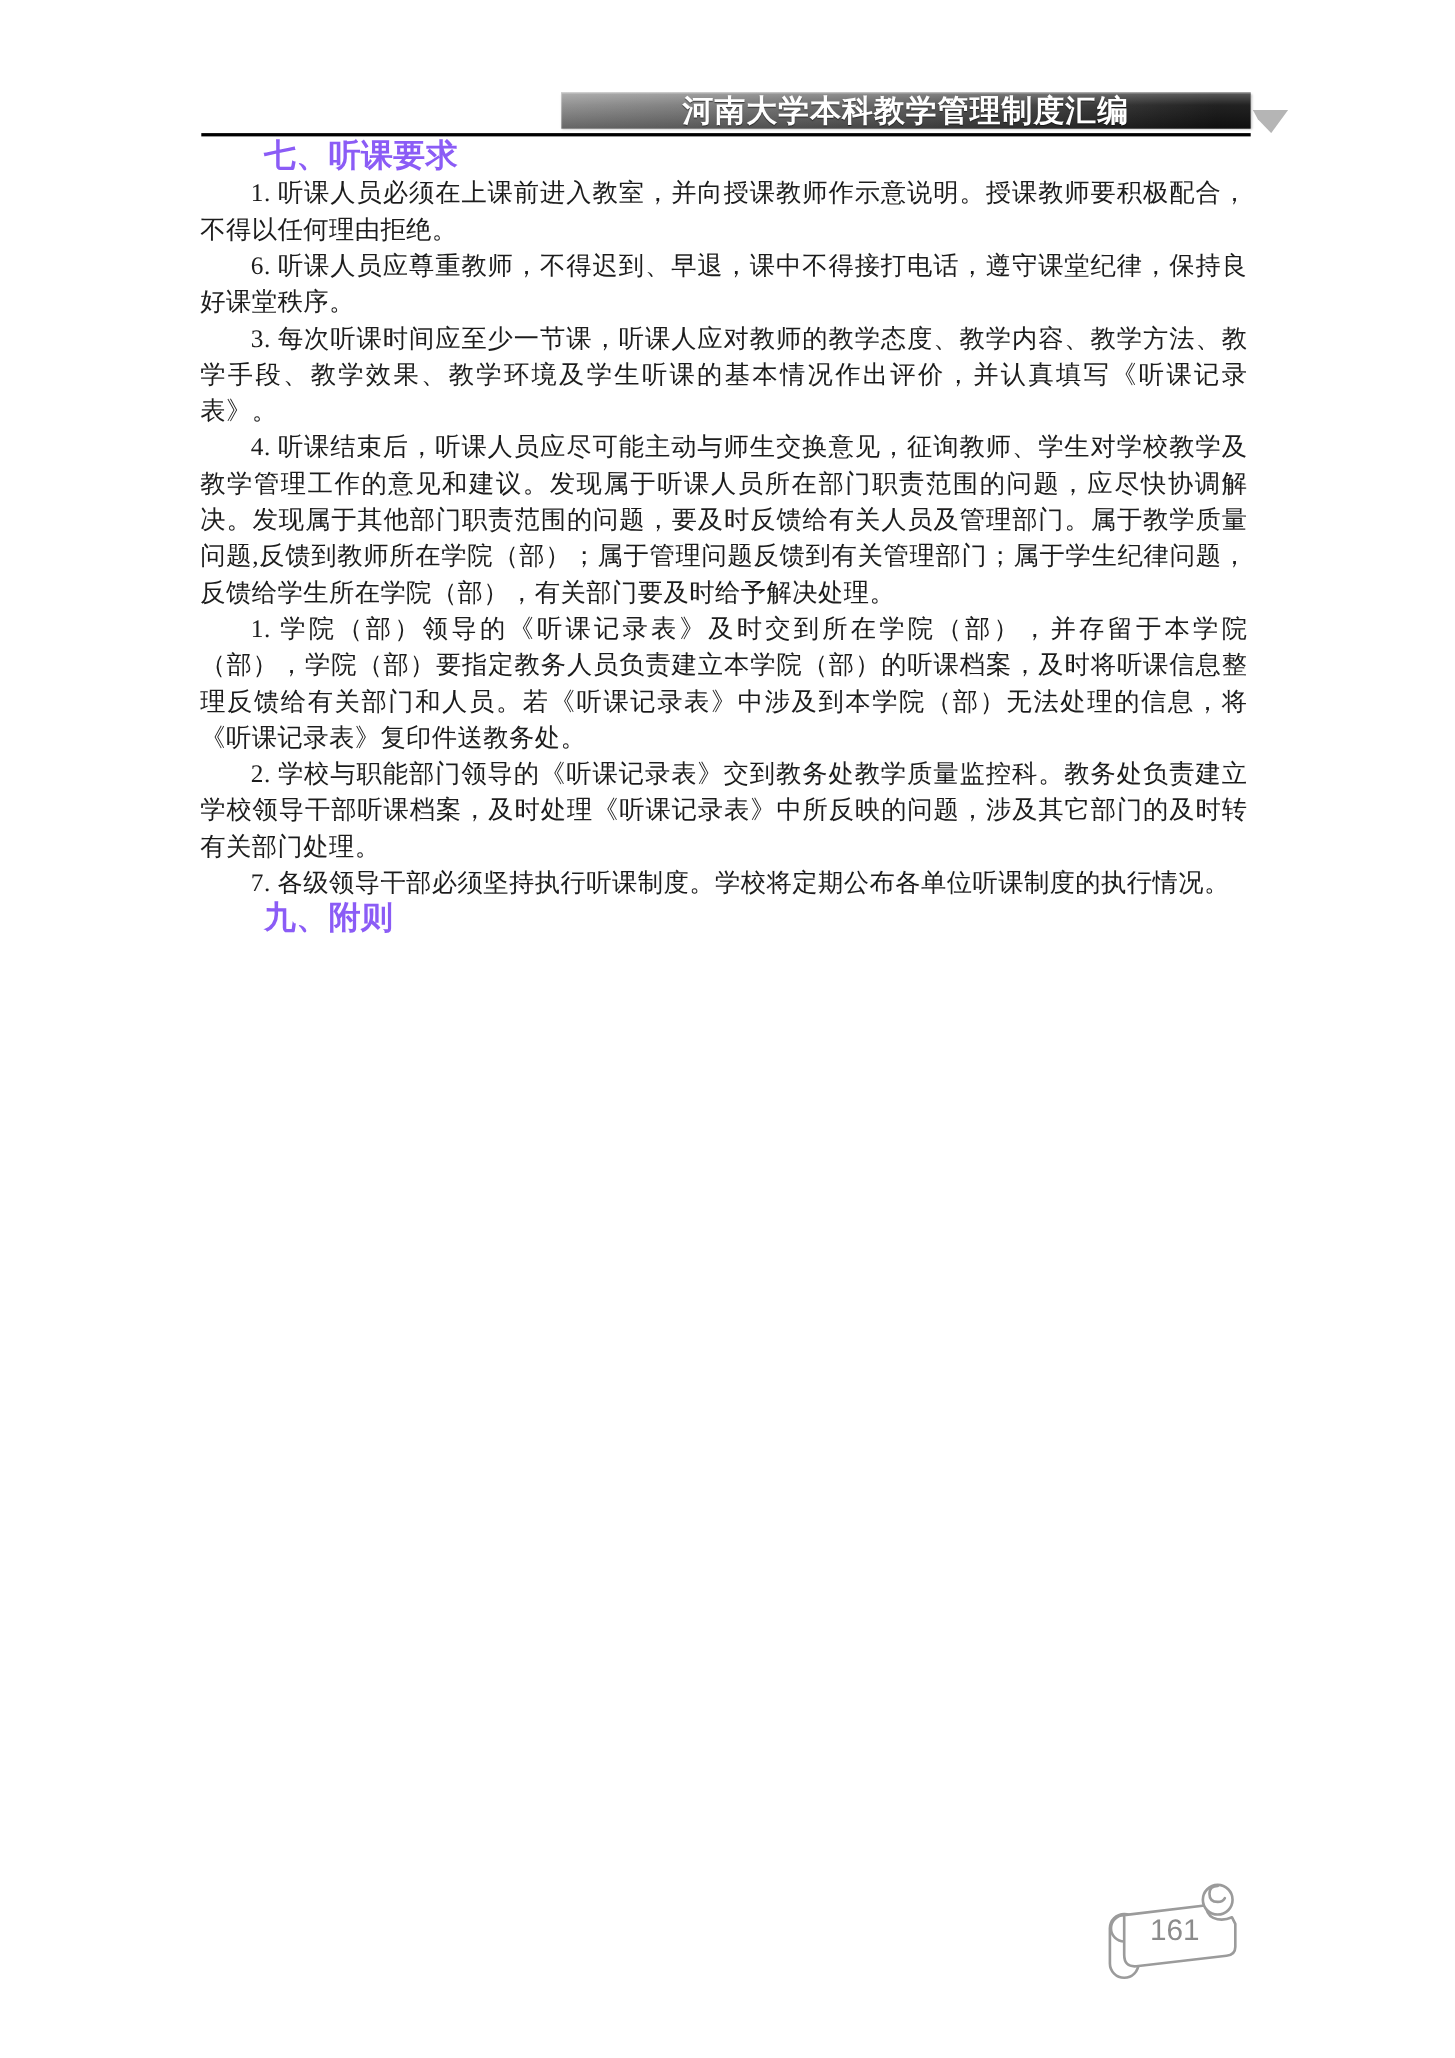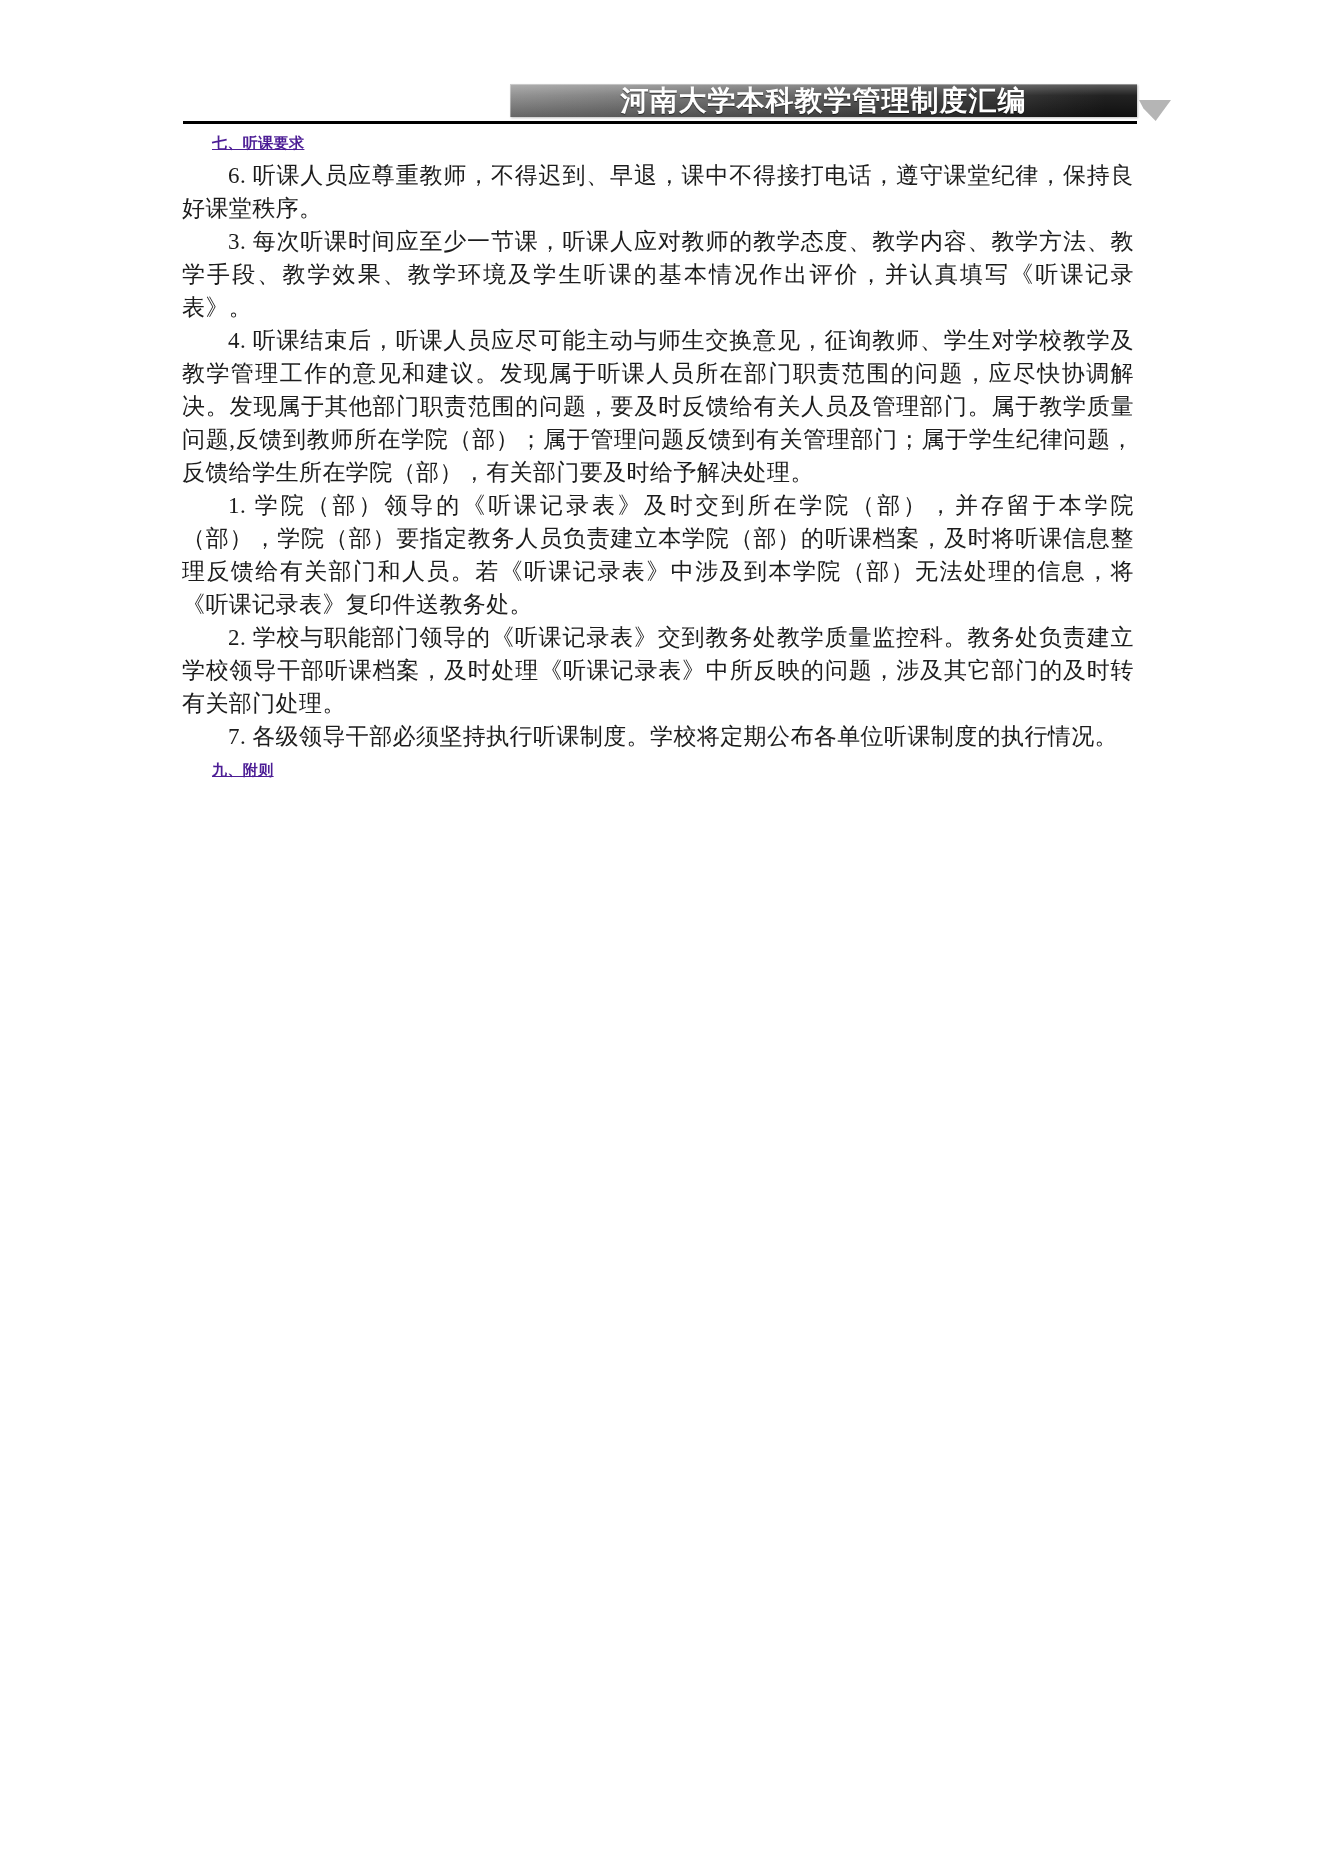--- a/index.html
+++ b/index.html
@@ -45,25 +45,24 @@
     font-size:23px;
     line-height:33px;
     letter-spacing:0.4px;
     text-align:justify;
   }
   .content p{margin:0;text-indent:2em;}
   .sec-heading{
     margin:0;
     text-indent:2em;
     font-weight:bold;
-    font-size:15px;
+    font-size:29px;
     line-height:33px;
-    color:#4c1d95;
+    color:#8b5cf6;
     font-family:"Liberation Sans","DejaVu Sans",sans-serif;
-    text-decoration:underline;
   }
   .date-line{
     margin-top:272px !important;
     text-align:right;
     text-indent:0 !important;
     letter-spacing:2px;
   }
   
   .scroll-wrap{
     position:absolute;left:1003px;top:1710px;width:130px;height:98px;
@@ -84,26 +83,42 @@
 
   <div class="banner">
     <span class="banner-title">河南大学本科教学管理制度汇编</span>
   </div>
   <div class="banner-arrow"></div>
   <div class="header-rule"></div>
 
   <div class="content">
 
     <p class="sec-heading">七、听课要求</p>
+    <p>1. 听课人员必须在上课前进入教室，并向授课教师作示意说明。授课教师要积极配合，不得以任何理由拒绝。</p>
     <p>6. 听课人员应尊重教师，不得迟到、早退，课中不得接打电话，遵守课堂纪律，保持良好课堂秩序。</p>
     <p>3. 每次听课时间应至少一节课，听课人应对教师的教学态度、教学内容、教学方法、教学手段、教学效果、教学环境及学生听课的基本情况作出评价，并认真填写《听课记录表》。</p>
     <p>4. 听课结束后，听课人员应尽可能主动与师生交换意见，征询教师、学生对学校教学及教学管理工作的意见和建议。发现属于听课人员所在部门职责范围的问题，应尽快协调解决。发现属于其他部门职责范围的问题，要及时反馈给有关人员及管理部门。属于教学质量问题,反馈到教师所在学院（部）；属于管理问题反馈到有关管理部门；属于学生纪律问题，反馈给学生所在学院（部），有关部门要及时给予解决处理。</p>
 
     <p>1. 学院（部）领导的《听课记录表》及时交到所在学院（部），并存留于本学院（部），学院（部）要指定教务人员负责建立本学院（部）的听课档案，及时将听课信息整理反馈给有关部门和人员。若《听课记录表》中涉及到本学院（部）无法处理的信息，将《听课记录表》复印件送教务处。</p>
     <p>2. 学校与职能部门领导的《听课记录表》交到教务处教学质量监控科。教务处负责建立学校领导干部听课档案，及时处理《听课记录表》中所反映的问题，涉及其它部门的及时转有关部门处理。</p>
     <p>7. 各级领导干部必须坚持执行听课制度。学校将定期公布各单位听课制度的执行情况。</p>
 
     <p class="sec-heading">九、附则</p>
 
   </div>
 
+  <div class="scroll-wrap">
+    <svg width="130" height="98" viewBox="0 0 130 98">
+      <g fill="#ffffff" stroke="#9b9b9b" stroke-width="2.4" stroke-linejoin="round" stroke-linecap="round">
+
+        <path d="M6 43 A13 13 0 0 1 32 43 L32 75 A13 13 0 0 1 6 75 Z"></path>
+        <circle cx="19" cy="43" r="12"></circle>
+
+        <path d="M19 31 L94 22 Q93 30 100 33.5 Q108 37 117 33 L120 39 L120 60 Q120 67 112 68 L30 77.5 Q19 78.5 19 67 Z"></path>
+
+        <circle cx="104" cy="17" r="13.5"></circle>
+        <path d="M104 4.5 Q96.5 4.5 96.5 11.5 Q96.5 19 104 19 Q108.5 19 110.5 15.5" fill="none"></path>
+      </g>
+    </svg>
+    <div class="scroll-num">161</div>
+  </div>
 
 </div>
 
 </body></html>

